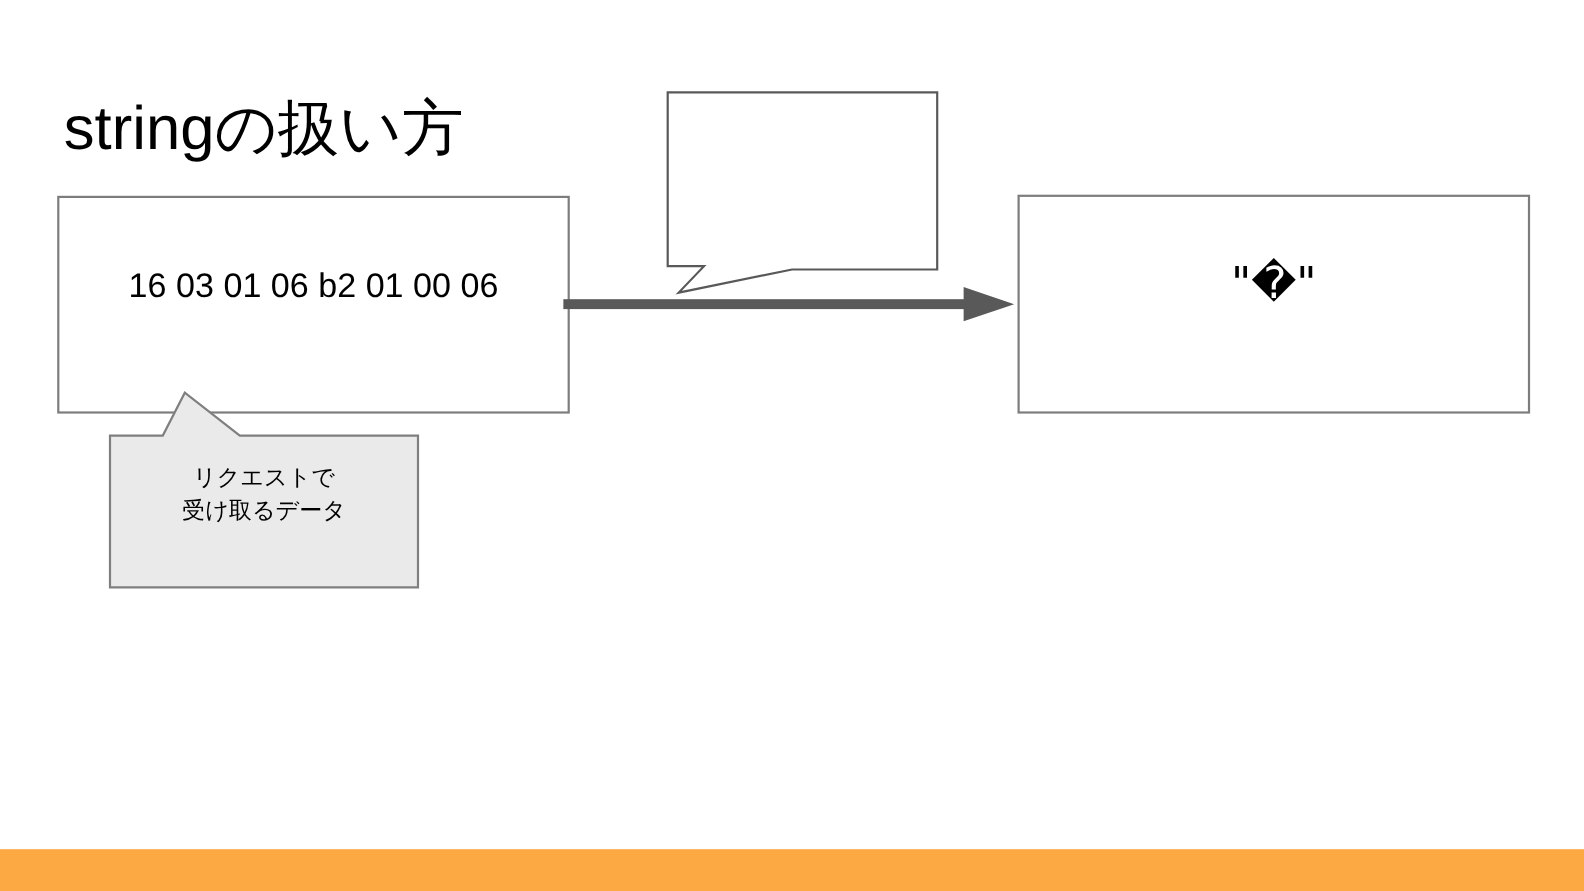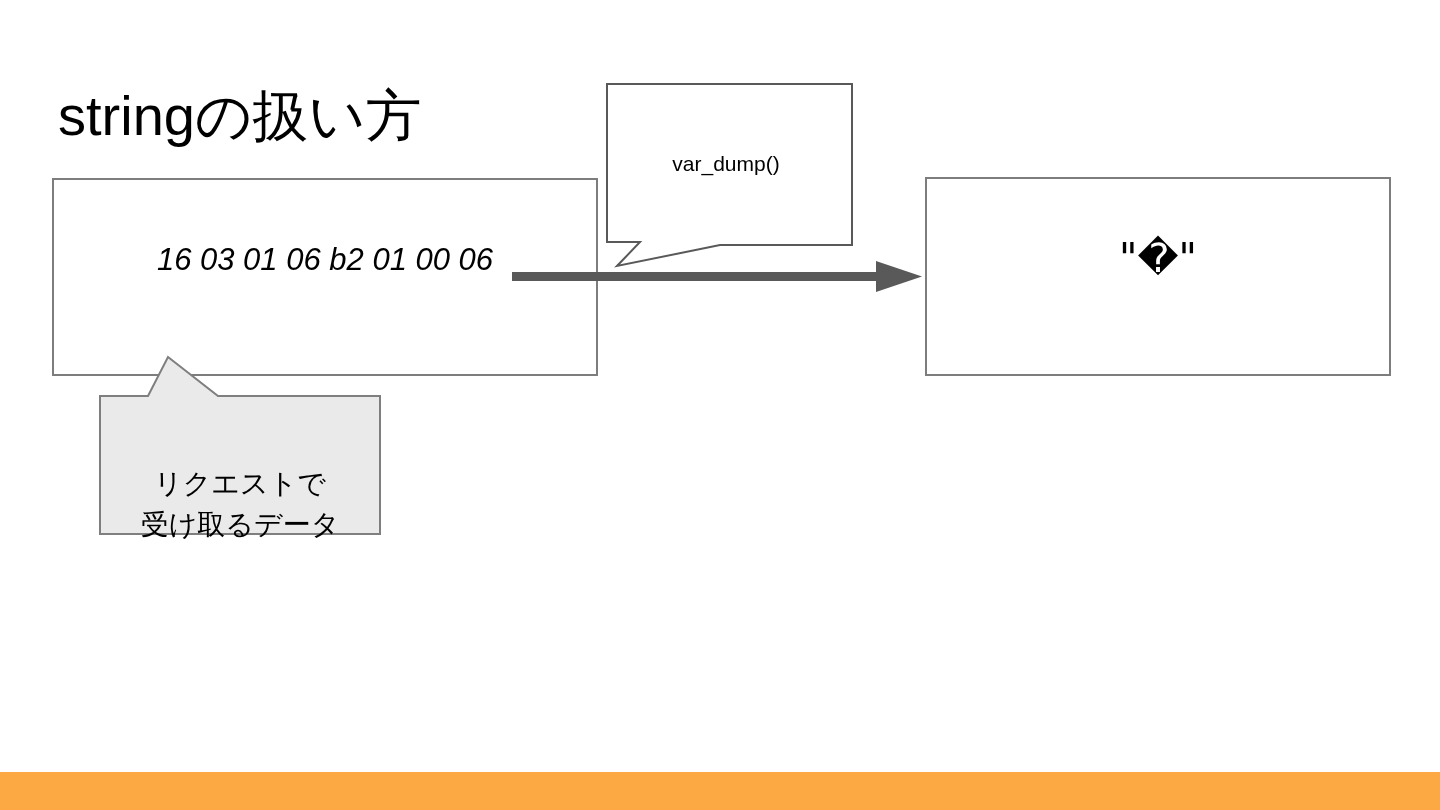--- a/index.html
+++ b/index.html
@@ -31,21 +31,21 @@
     letter-spacing: 0px;
   }
 
   
   .plain-box {
     position: absolute;
     box-sizing: border-box;
     background: #ffffff;
     border: 2px solid #7d7d7d;
   }
-  #input-box   { left: 52px;  top: 178px; width: 546px; height: 198px; font-style: italic; }
+  #input-box   { left: 52px;  top: 178px; width: 466px; height: 198px; }
   #output-box  { left: 925px; top: 177px; width: 466px; height: 199px; }
 
   .box-text {
     position: absolute;
     left: 0;
     right: 0;
     text-align: center;
     color: #000000;
     white-space: nowrap;
   }
@@ -87,24 +87,23 @@
     top: 350px;
     width: 296px;
     height: 192px;
   }
   #request-label {
     position: absolute;
     left: 8px;
     top: 70px;
     width: 280px;
     text-align: center;
-    font-size: 28px;
+    font-size: 21px;
     line-height: 1.45;
     color: #000000;
-    margin-top: 44px;
   }
 
   
   #accent-bar {
     position: absolute;
     left: 0;
     top: 772px;
     width: 1440px;
     height: 38px;
   }
@@ -126,21 +125,20 @@
 
   <svg id="flow-arrow" viewBox="0 0 410 40">
     <rect x="0" y="14" width="370" height="9" fill="#595959"></rect>
     <polygon points="364,3 410,18.5 364,34" fill="#595959"></polygon>
   </svg>
 
   <div id="vardump-callout">
     <svg width="262" height="198" viewBox="0 0 262 198">
       <path d="M 7 6 L 252 6 L 252 167 L 120 167 L 17 188 L 40 164 L 7 164 Z" fill="#ffffff" stroke="#595959" stroke-width="2" stroke-linejoin="miter"></path>
     </svg>
-    <div id="vardump-label">var_dump()</div>
   </div>
 
   <div id="request-callout">
     <svg width="296" height="192" viewBox="0 0 296 192">
       <path d="M 8 46 L 56 46 L 76 7 L 126 46 L 288 46 L 288 184 L 8 184 Z" fill="#eaeaea" stroke="#7f7f7f" stroke-width="2" stroke-linejoin="miter"></path>
     </svg>
     <div id="request-label"><span>リクエストで</span><br><span>受け取るデータ</span></div>
   </div>
 
   <div id="accent-bar" style="background: rgb(252, 169, 68);"></div>

